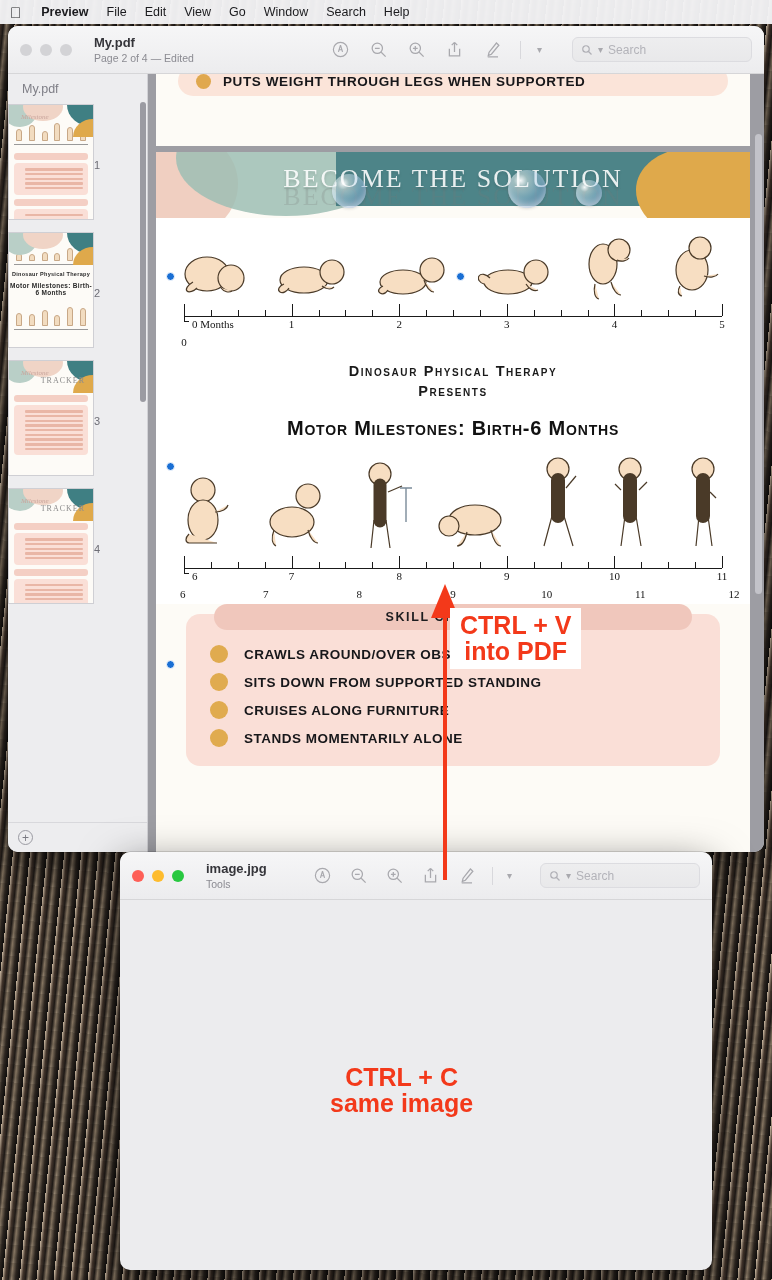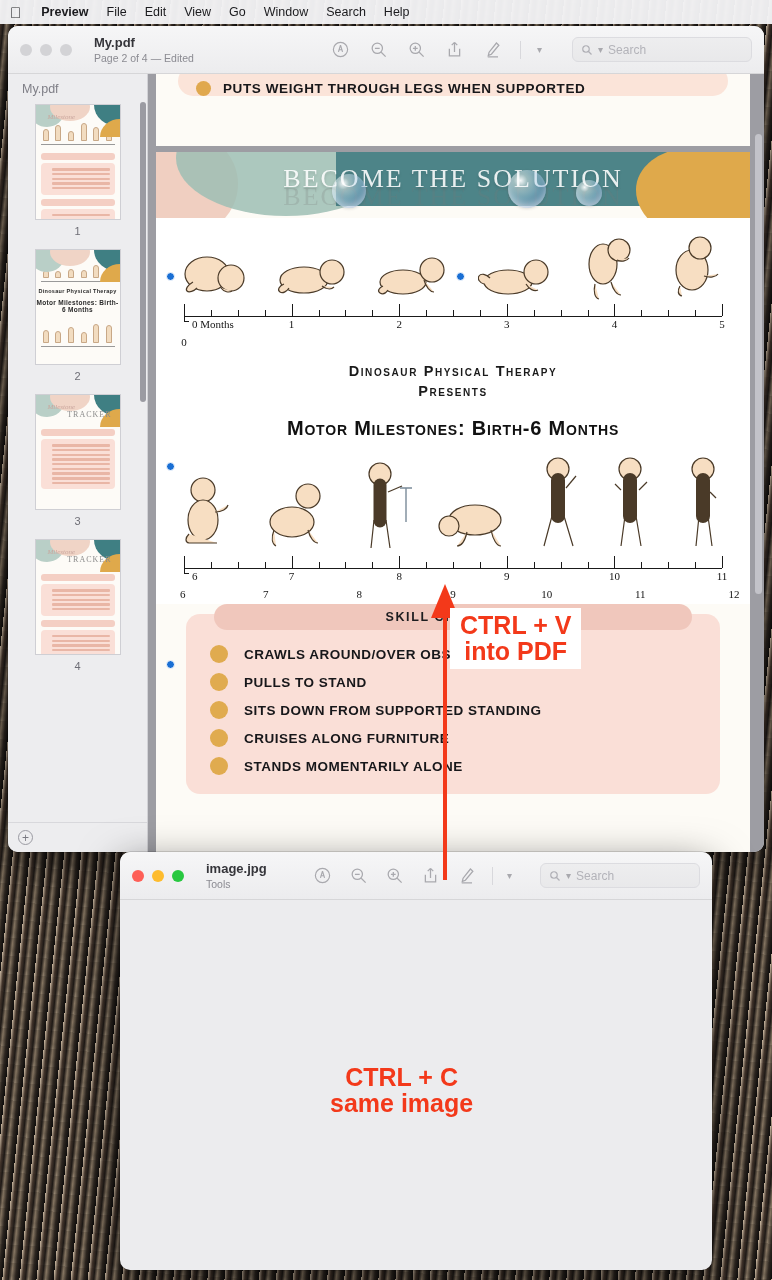--- a/index.html
+++ b/index.html
@@ -99,21 +99,21 @@
   .wbody { display: flex; height: calc(100% - 48px); }
   .sidebar {
     width: 140px; flex: 0 0 140px;
     background: #ededef;
     border-right: 0.5px solid #d2d2d6;
     display: flex; flex-direction: column;
     position: relative;
   }
   .sb-head { font-size: 12.5px; color: #7e7e86; padding: 8px 0 6px 14px; }
   .sb-scroll { flex: 1; overflow: hidden; padding: 2px 0 0 0; }
-  .thumb-wrap { display: flex; flex-direction: column; align-items: center; margin-bottom: 12px; }
+  .thumb-wrap { display: flex; align-items: center; margin-bottom: 12px; }
   .thumb {
     width: 86px; height: 116px;
     background: #fdfbf7;
     border: 0.5px solid #cfcfd4;
     position: relative; overflow: hidden;
   }
   .thumb-num { font-size: 11px; color: #6e6e76; margin-top: 5px; }
   .sb-footer {
     height: 30px; border-top: 0.5px solid #d8d8dc;
     display: flex; align-items: center; padding-left: 10px;
@@ -158,21 +158,21 @@
     position: absolute; right: 2px; top: 60px;
     width: 7px; height: 460px; border-radius: 4px;
     background: #c3c3c9;
   }
 
   
   #page-top { top: 0; height: 72px; background: #fdfbf6; }
   .clip-row {
     position: absolute; left: 22px; right: 22px; top: -8px;
     height: 30px; background: #fbe4d9; border-radius: 15px;
-    display: flex; align-items: flex-end; padding-left: 18px; gap: 12px;
+    display: flex; align-items: center; padding-left: 18px; gap: 12px;
   }
   .clip-row .bullet { width: 15px; height: 15px; border-radius: 50%; background: #e0a84e; flex:0 0 15px; }
   .clip-row .txt {
     font-size: 13.5px; font-weight: bold; letter-spacing: 0.6px; color: #17171a;
     white-space: nowrap; overflow: hidden;
   }
 
   
   #page-main { top: 78px; height: 760px; }
   .hdr-deco {
@@ -770,24 +770,20 @@
 
         <div class="checklist-wrap">
           <div class="checklist">
             <div class="check-head">SKILL CHECKLIST</div>
             <div class="check-item">
               <span class="dot"></span>
               <span class="lab">CRAWLS AROUND/OVER OBSTACLES</span>
             </div>
             <div class="check-item">
               <span class="dot"></span>
-              <span class="lab">PULLS TO STAND</span>
-            </div>
-            <div class="check-item">
-              <span class="dot"></span>
               <span class="lab">SITS DOWN FROM SUPPORTED STANDING</span>
             </div>
             <div class="check-item">
               <span class="dot"></span>
               <span class="lab">CRUISES ALONG FURNITURE</span>
             </div>
             <div class="check-item">
               <span class="dot"></span>
               <span class="lab">STANDS MOMENTARILY ALONE</span>
             </div>

